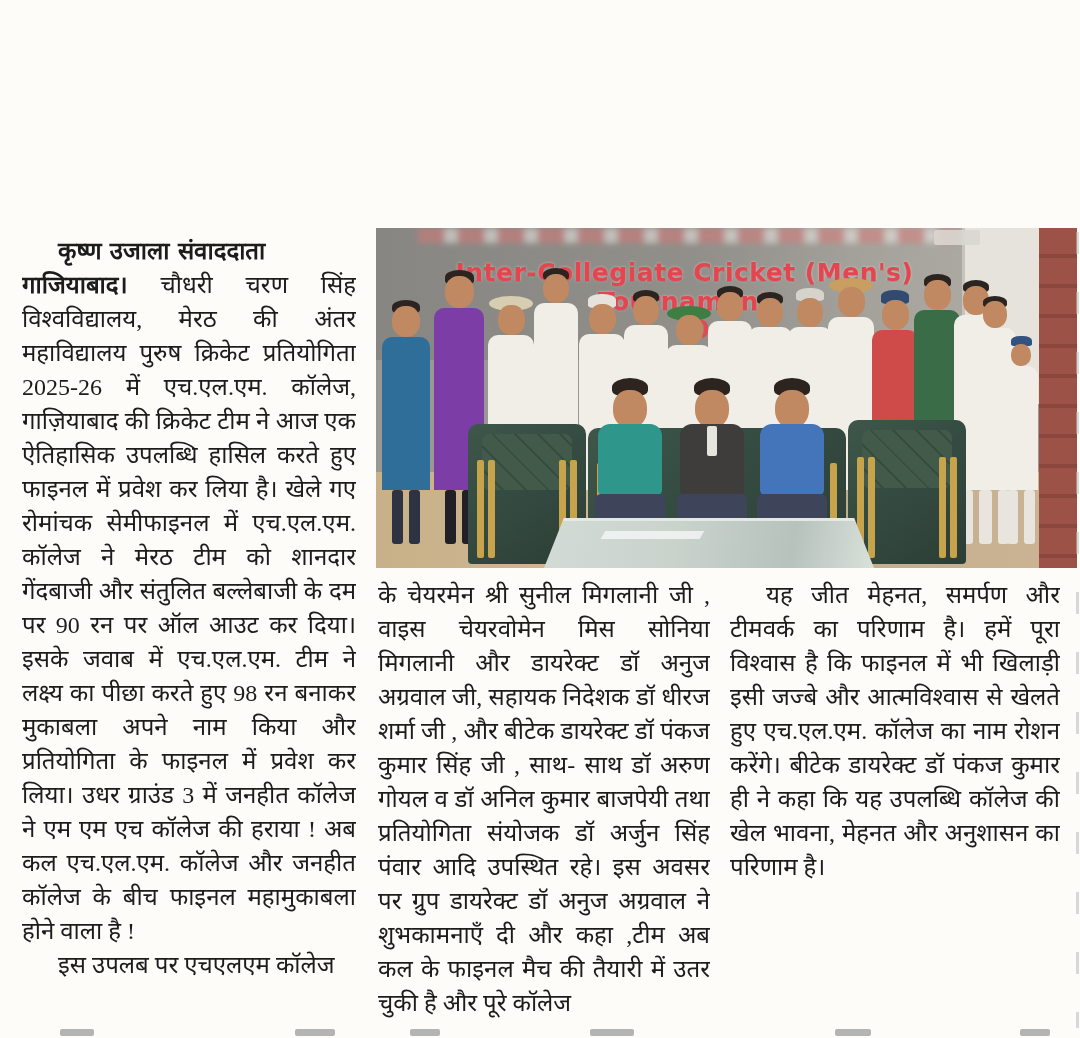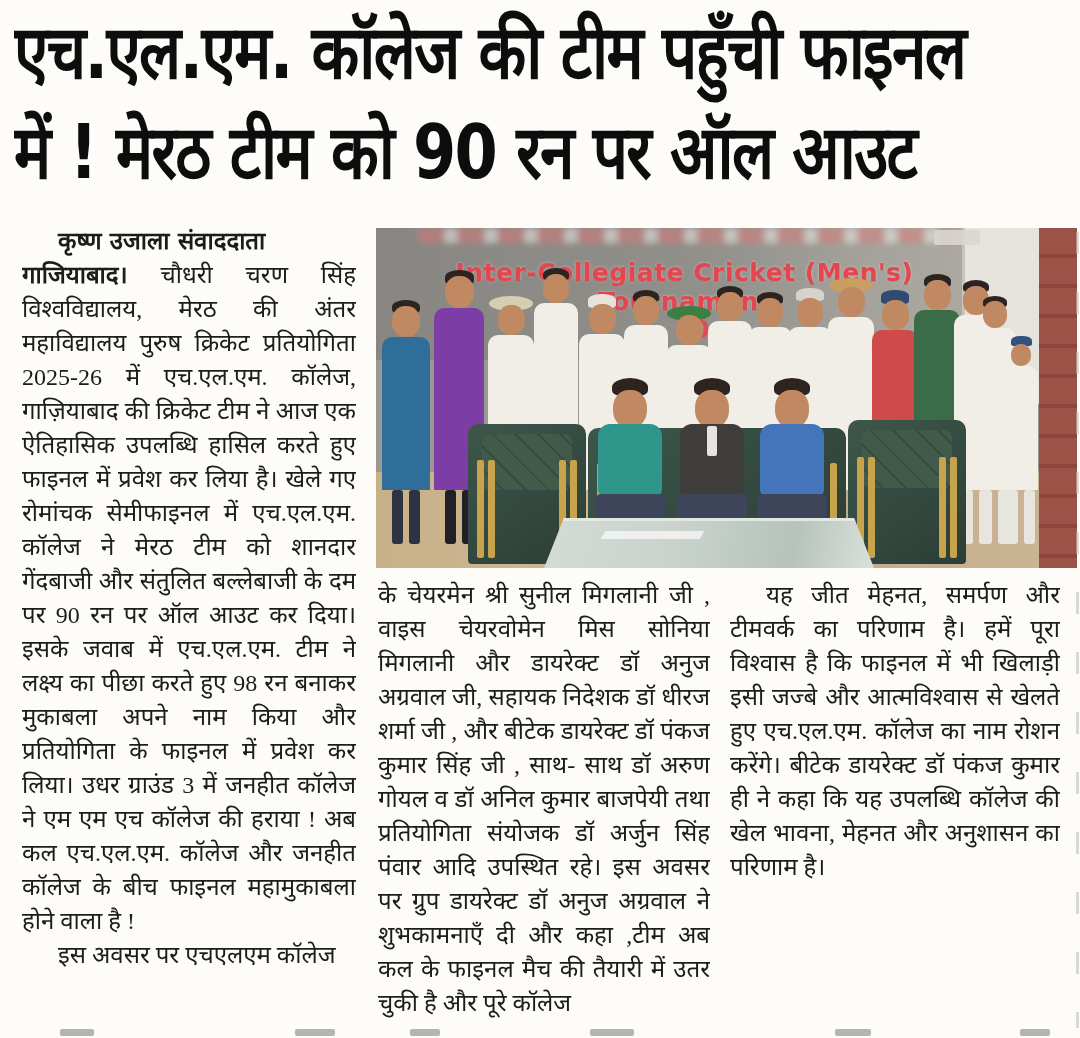--- a/index.html
+++ b/index.html
@@ -34,21 +34,21 @@
   
   .col{
     position:absolute;
     text-align:justify;
     font-size:24px;
     line-height:34px;
     color:#1c1c1c;
     overflow:hidden;
   }
   .col p{margin:0;text-align:justify;}
-  .col-left{left:22px;top:224px;width:334px;height:794px;}
+  .col-left{left:22px;top:234px;width:334px;height:794px;}
   .col-mid{left:378px;top:578px;width:332px;height:452px;}
   .col-right{left:730px;top:578px;width:330px;height:452px;}
   .byline{font-weight:bold;text-indent:36px;font-family:"DejaVu Sans", sans-serif;font-size:24px;}
   .ind{text-indent:36px;}
   strong.dateline{font-family:"DejaVu Sans", sans-serif;font-weight:bold;}
 
   
   .scan-edge{position:absolute;right:1px;top:232px;width:3px;height:796px;
     background:repeating-linear-gradient(#bbb 0 22px, transparent 22px 60px);opacity:.55;}
 
@@ -125,29 +125,25 @@
   .table .shine{position:absolute;left:18%;top:10px;width:30%;height:8px;background:rgba(255,255,255,.7);transform:skewX(-30deg);}
 
   
   .artifact{position:absolute;height:7px;background:#6b6b6b;opacity:.5;border-radius:2px;}
 </style>
 </head>
 <body>
 
 <div class="page">
 
-  <div class="headline">
-    <div class="hline">एच.एल.एम. कॉलेज की टीम पहुँची फाइनल</div>
-    <div class="hline">में ! मेरठ टीम को 90 रन पर ऑल आउट</div>
-  </div>
 
   <div class="col col-left">
     <p class="byline">कृष्ण उजाला संवाददाता</p>
     <p><strong class="dateline">गाजियाबाद।</strong> <span>चौधरी चरण सिंह विश्वविद्यालय, मेरठ की अंतर महाविद्यालय पुरुष क्रिकेट प्रतियोगिता 2025-26 में एच.एल.एम. कॉलेज, गाज़ियाबाद की क्रिकेट टीम ने आज एक ऐतिहासिक उपलब्धि हासिल करते हुए फाइनल में प्रवेश कर लिया है। खेले गए रोमांचक सेमीफाइनल में एच.एल.एम. कॉलेज ने मेरठ टीम को शानदार गेंदबाजी और संतुलित बल्लेबाजी के दम पर 90 रन पर ऑल आउट कर दिया। इसके जवाब में एच.एल.एम. टीम ने लक्ष्य का पीछा करते हुए 98 रन बनाकर मुकाबला अपने नाम किया और प्रतियोगिता के फाइनल में प्रवेश कर लिया। उधर ग्राउंड 3 में जनहीत कॉलेज ने एम एम एच कॉलेज की हराया ! अब कल एच.एल.एम. कॉलेज और जनहीत कॉलेज के बीच फाइनल महामुकाबला होने वाला है !</span></p>
-    <p class="ind">इस अवसर पर एचएलएम कॉलेज</p>
+    <p class="ind">इस उपलब पर एचएलएम कॉलेज</p>
   </div>
 
   <div class="photo">
     <div class="photo-inner">
       <div class="banner"></div>
       <div class="banner-cutoff"></div>
       <div class="pillar"></div>
       <div class="white-tag"></div>
       <div class="banner-text">Inter-Collegiate Cricket (Men's) Tournament</div>
       <div class="banner-year">20</div>

